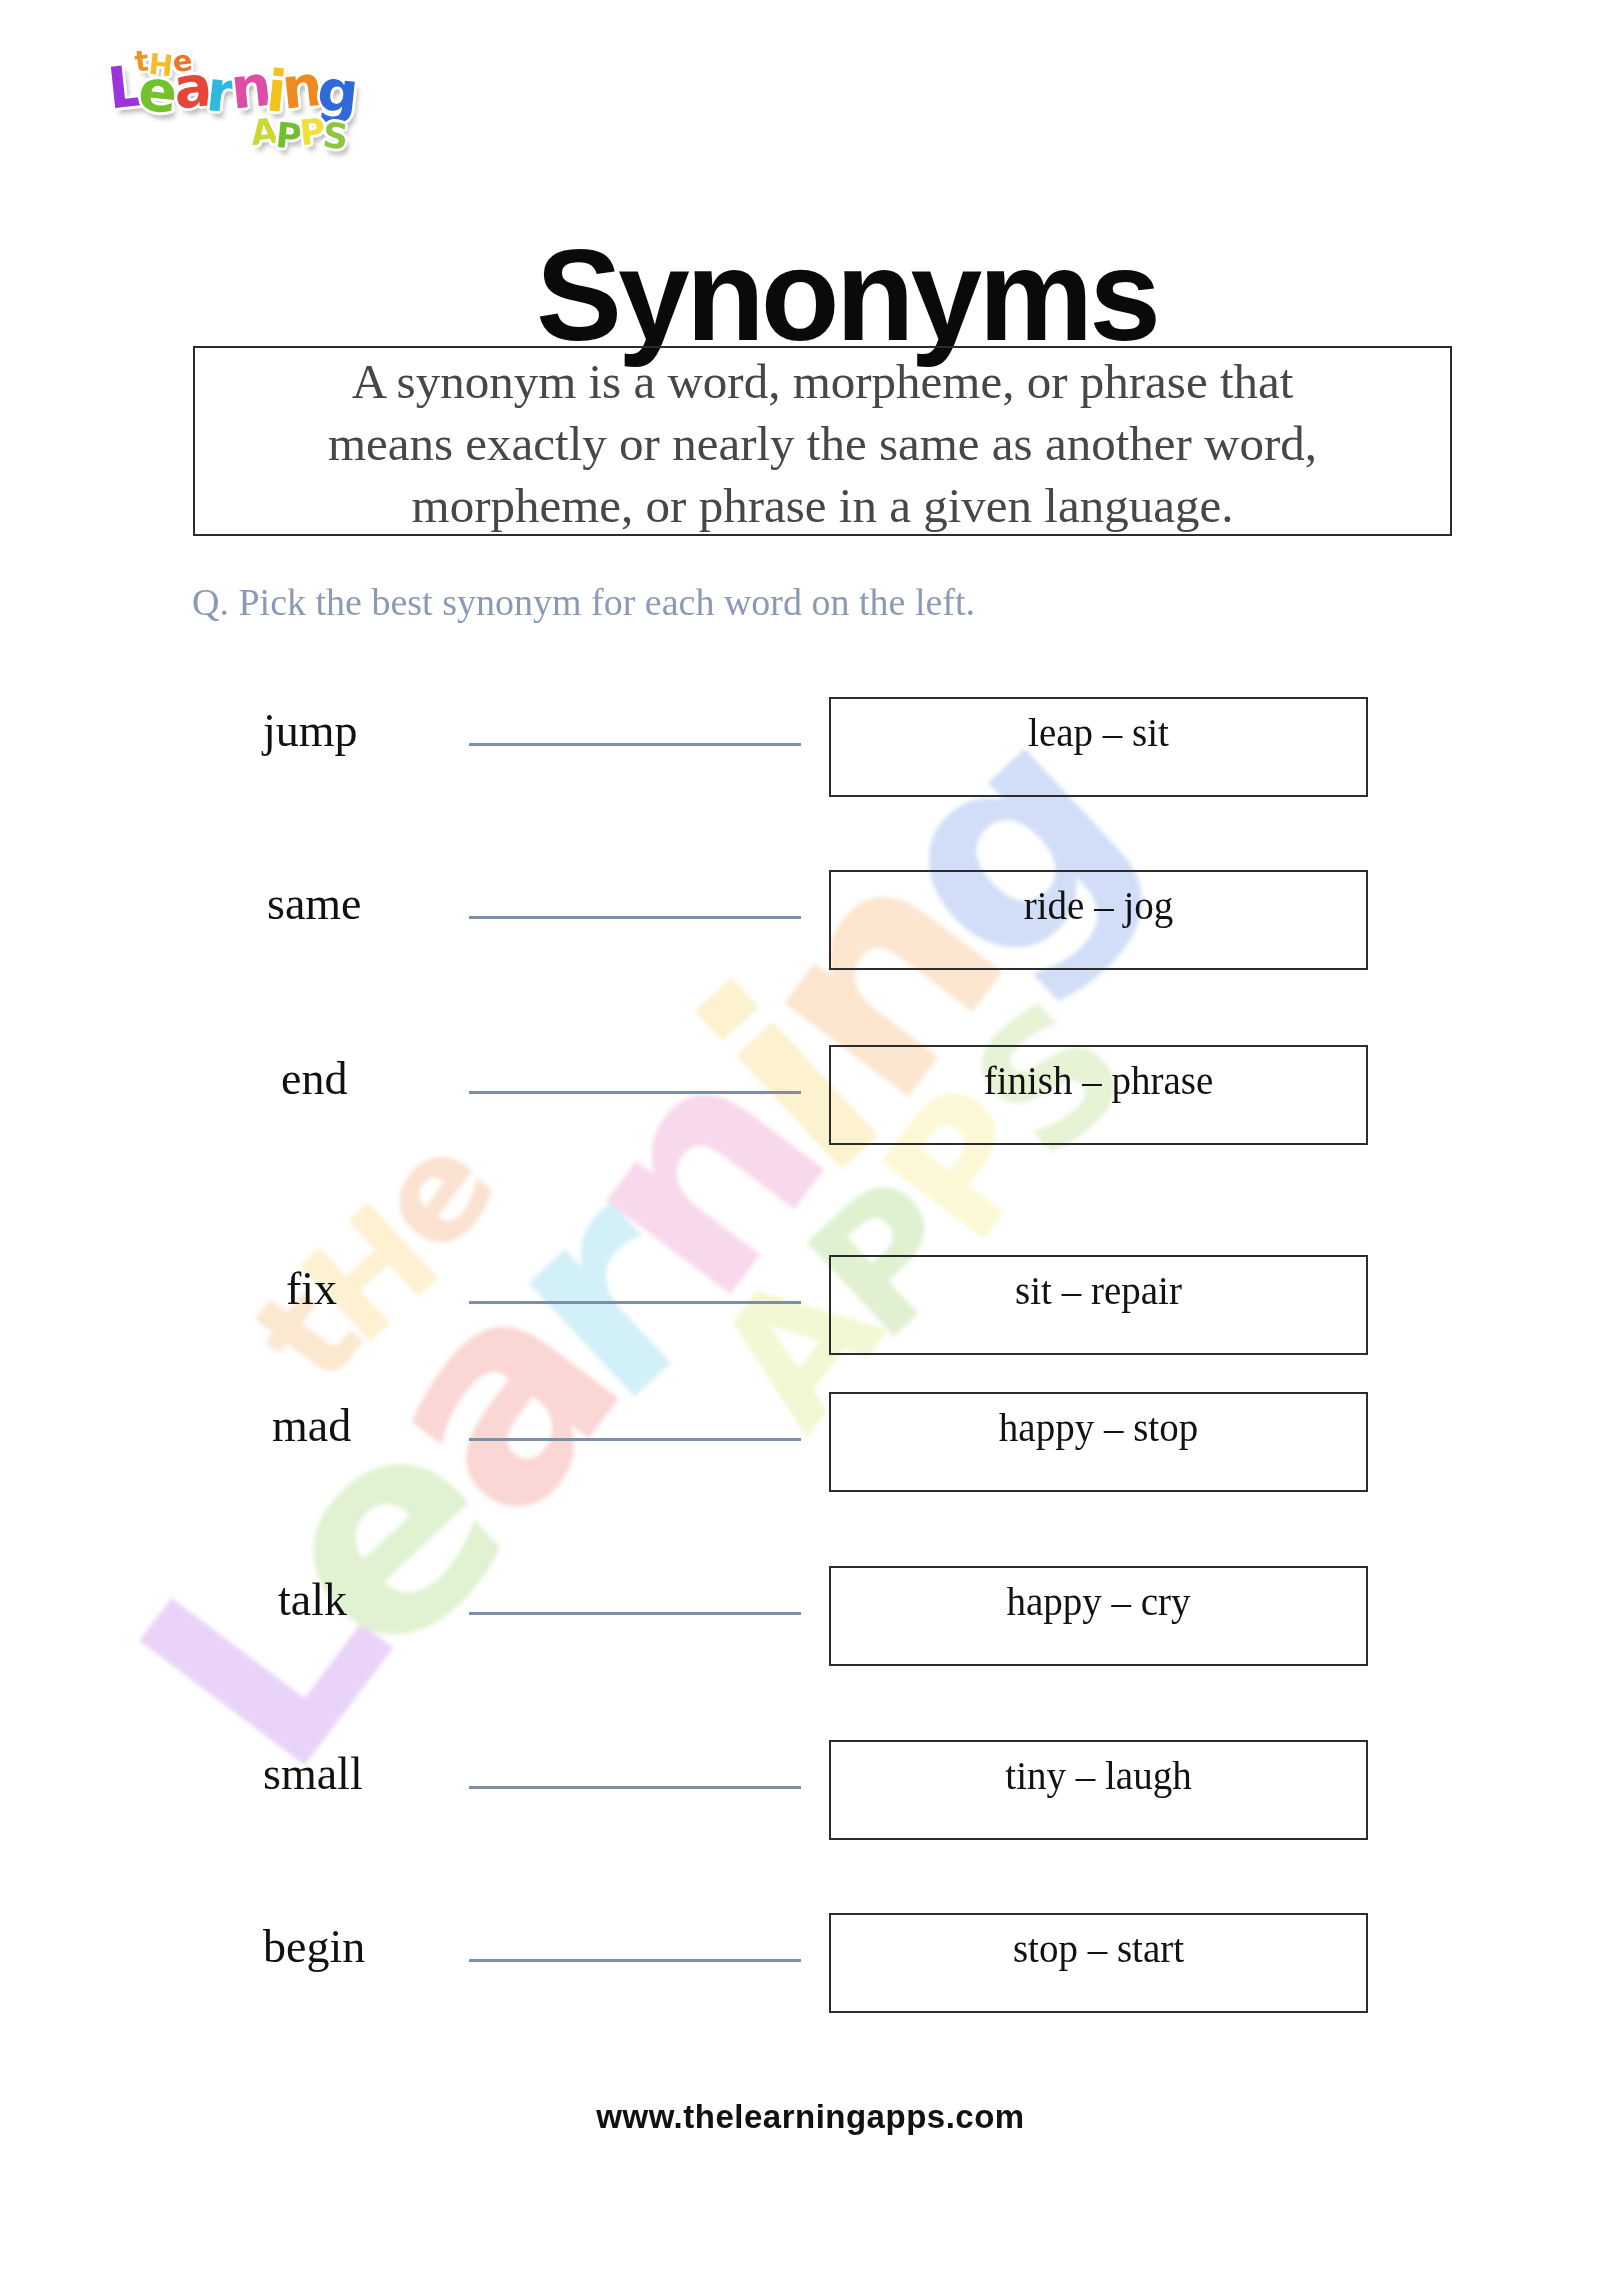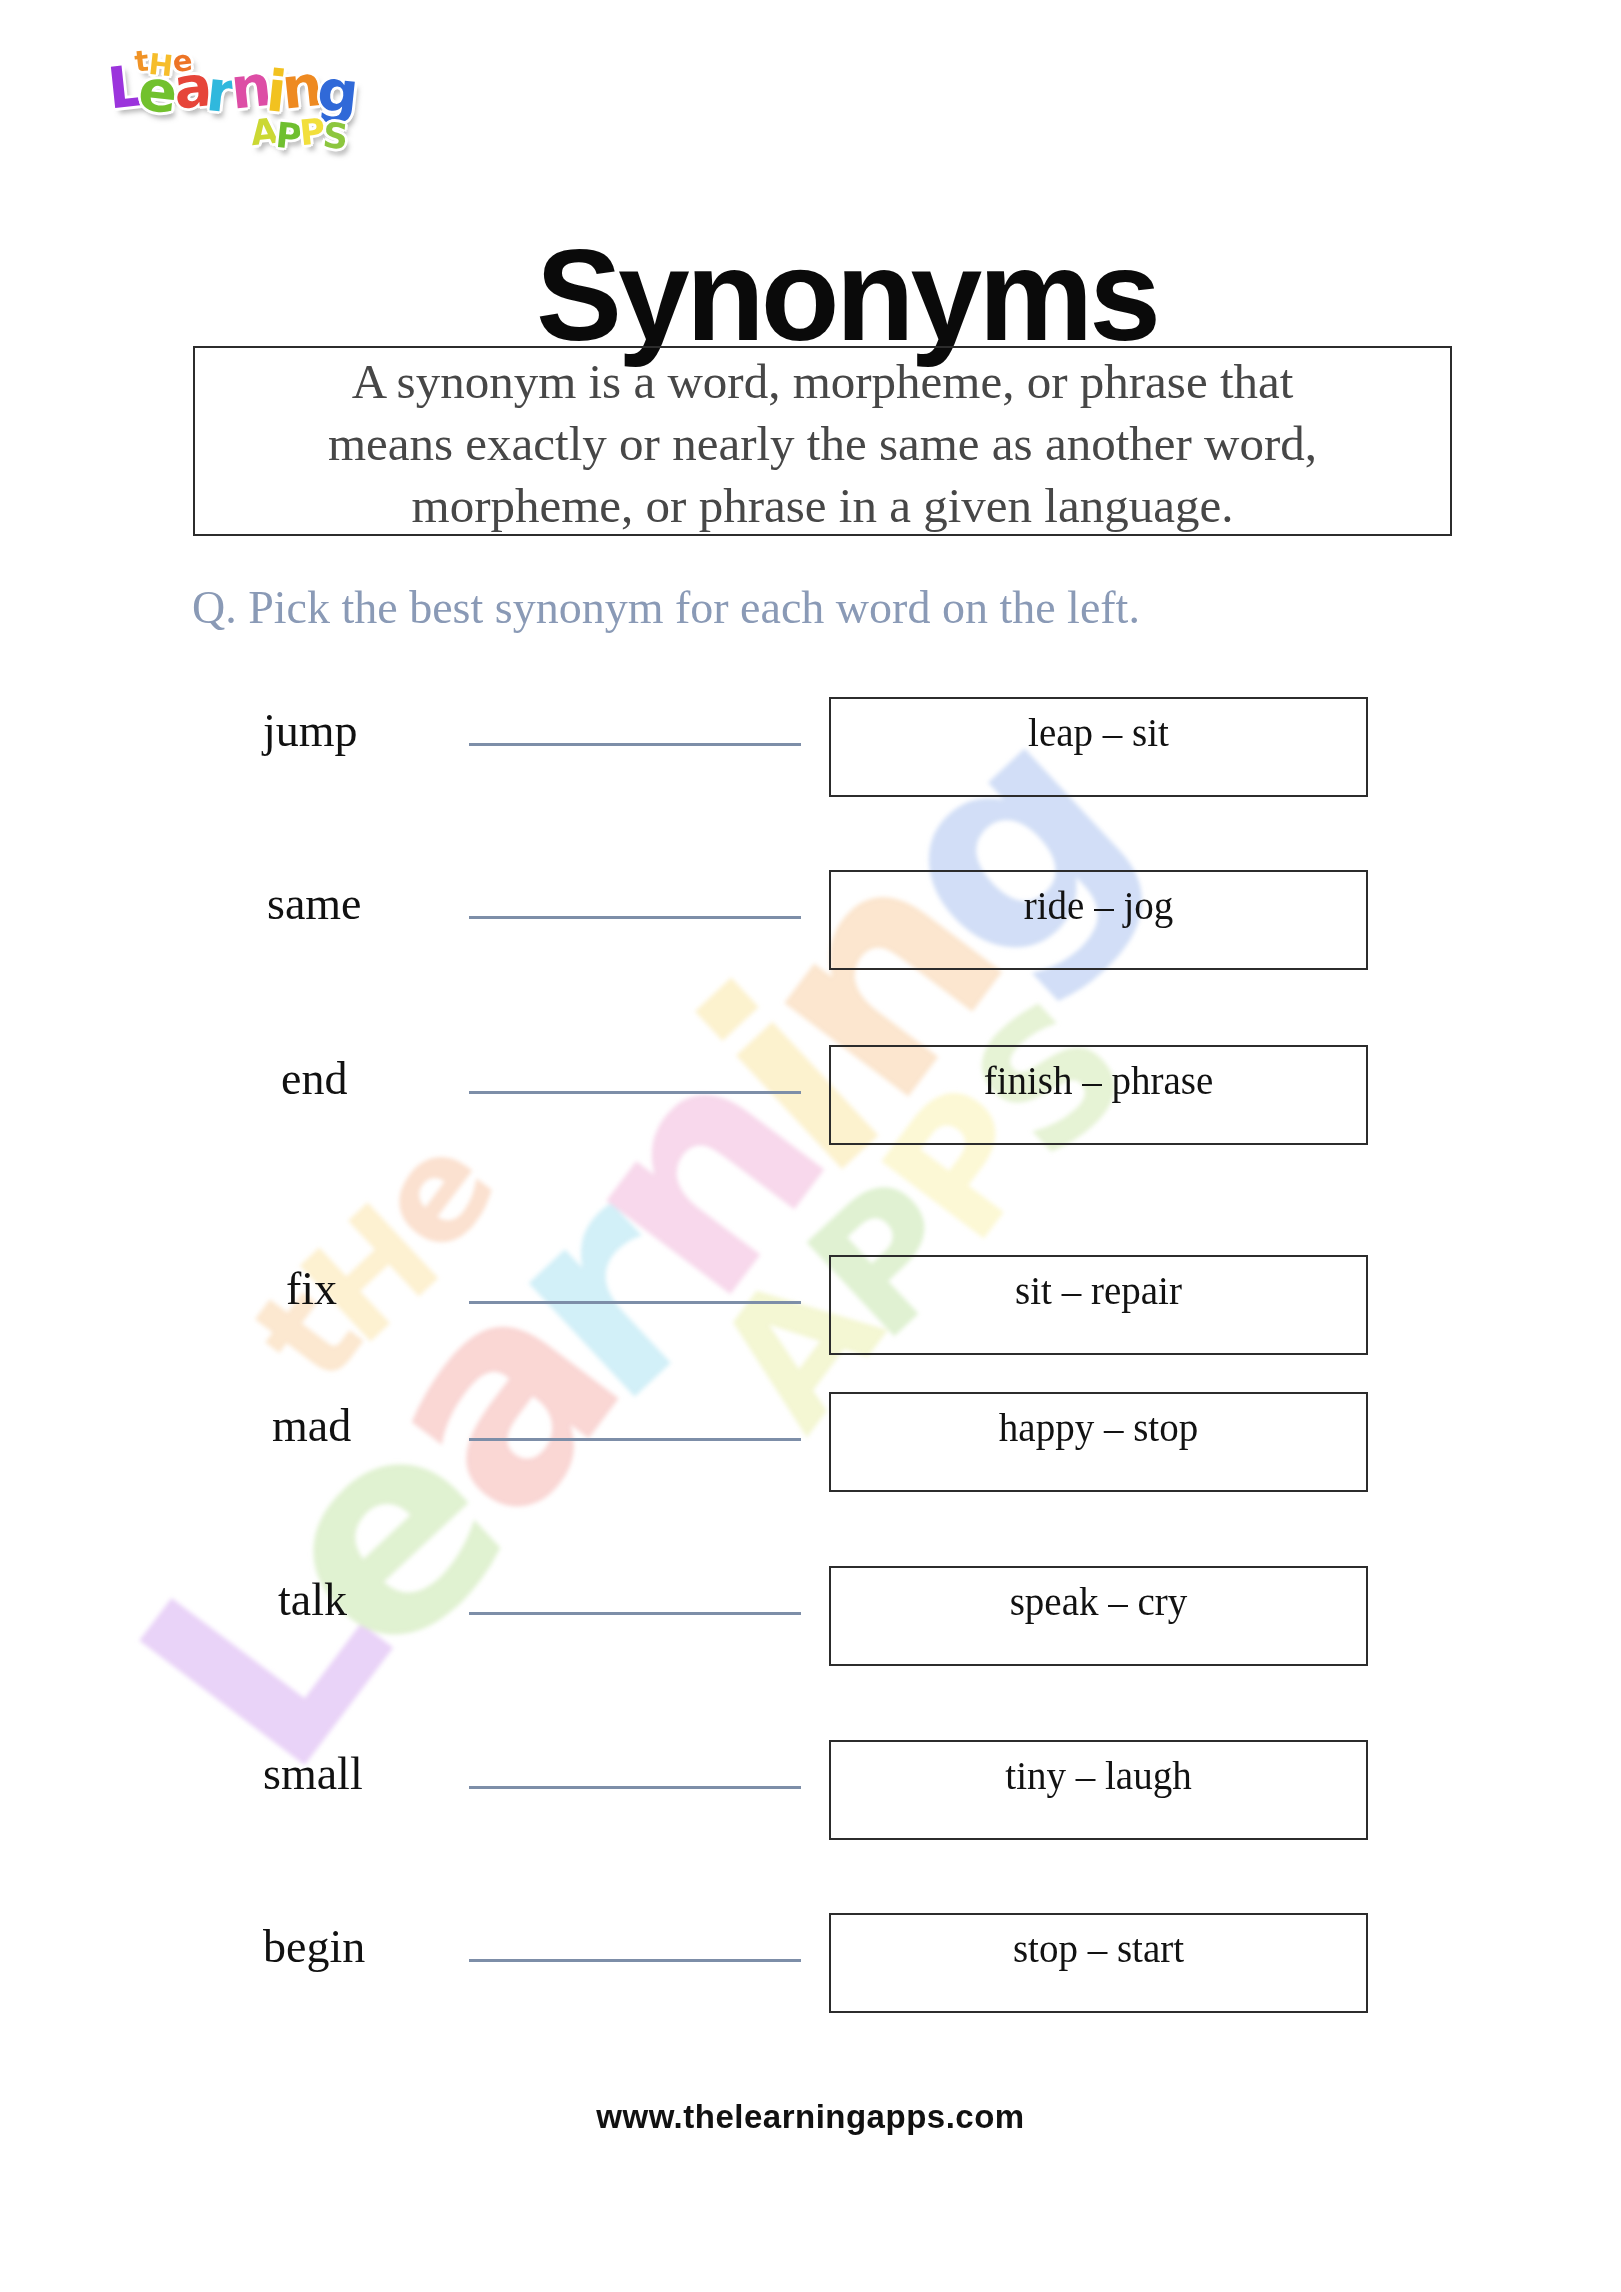--- a/index.html
+++ b/index.html
@@ -54,21 +54,21 @@
   .def-box {
     position:absolute; left:193px; top:346px; width:1259px; height:190px; z-index:1;
     border:2.9px solid var(--box-border,#2c2c2c); box-sizing:border-box;
     text-align:center; color:var(--def-color,#474747);
     font-size:49px; line-height:62px; padding-top:3px;
   }
 
   
   .question {
     position:absolute; left:192px; top:580px; z-index:1;
-    font-size:46px; color:var(--q-color,#8a9ab6); line-height:1.2;
+    font-size:38px; color:var(--q-color,#8a9ab6); line-height:1.2;
   }
 
   
   .rows { position:absolute; left:0; top:0; width:100%; height:100%; z-index:1; }
   .row  { position:absolute; left:0; width:1621px; height:173px; }
   .row .word {
     position:absolute; left:263px; top:10.8px;
     font-size:46px; color:var(--word-color,#111); line-height:1;
   }
   .row .blank {
@@ -152,21 +152,21 @@
         <span class="word" style="left:272px">mad</span>
         <div class="blank"></div>
         <div class="optbox">
           <span class="opt">happy – stop</span>
         </div>
       </div>
       <div class="row" style="top: 1566px;">
         <span class="word" style="left:278px">talk</span>
         <div class="blank"></div>
         <div class="optbox">
-          <span class="opt">speak – cry</span>
+          <span class="opt">happy – cry</span>
         </div>
       </div>
       <div class="row" style="top: 1913px;">
         <span class="word" style="left:263px">begin</span>
         <div class="blank"></div>
         <div class="optbox">
           <span class="opt">stop – start</span>
         </div>
       </div>
       <div class="row" style="top: 1740px;">

